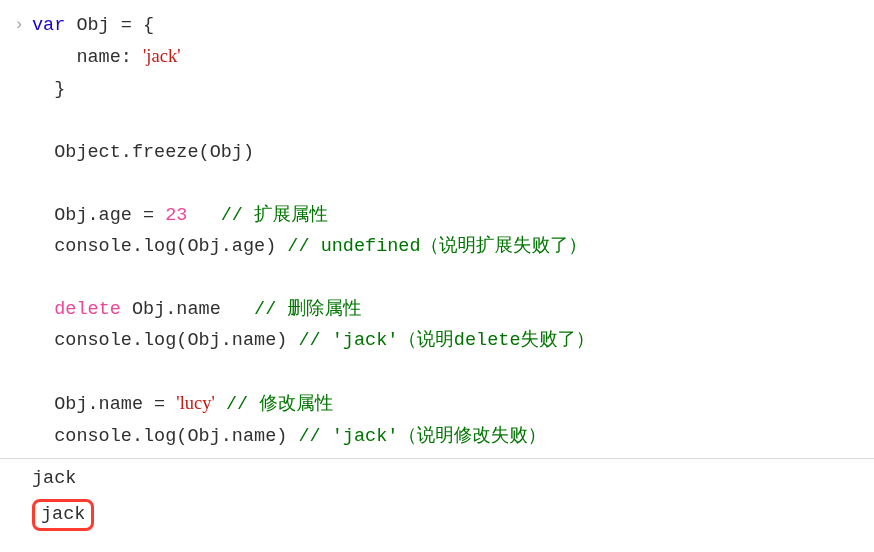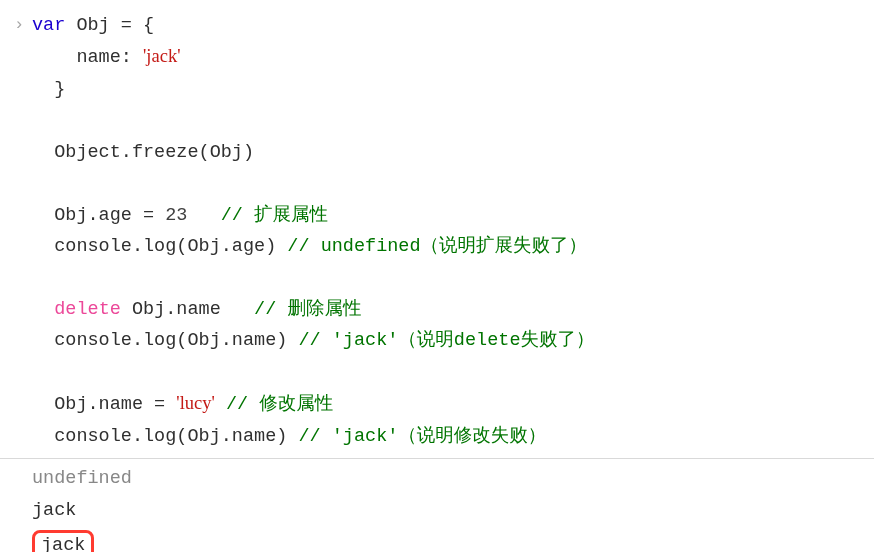--- a/index.html
+++ b/index.html
@@ -37,21 +37,21 @@
     min-width: 0;
   }
   pre {
     margin: 0;
     white-space: pre;
     font-family: inherit;
   }
   .kw-var   { color: #1a00cf; }
   .kw-del   { color: #ec4899; }
   .str      { color: #c41a16; font-family: Liberation Serif, serif; }
-  .num      { color: #404040; text-align: right; }
+  .num      { color: #ec4899; text-align: right; }
   .comment  { color: #007400; font-family: Liberation Mono, monospace; }
   .undef    { color: #888888; }
   .hr-top {
     border: 0;
     border-top: 1px solid #d9d9d9;
     margin: 6px 0 4px 0;
   }
   .result-block {
     padding-left: 32px;
     line-height: 1.6;
@@ -93,22 +93,19 @@
 <span>  console.log(Obj.name) </span><span class="comment">// 'jack'（说明delete失败了）</span>
 
 <span>  Obj.name = </span><span class="str">'lucy'</span><span class="comment"> // 修改属性</span>
 <span>  console.log(Obj.name) </span><span class="comment">// 'jack'（说明修改失败）</span></pre>
     </div>
   </div>
 
   <hr class="hr-top">
 
   <div class="result-block">
-    <div class="undef-line">
-      <span class="undef">undefined</span>
-    </div>
     <div class="out-line">jack</div>
     <div>
       <span class="highlight-box">jack</span>
     </div>
   </div>
 
 </div>
 
 </body></html>

